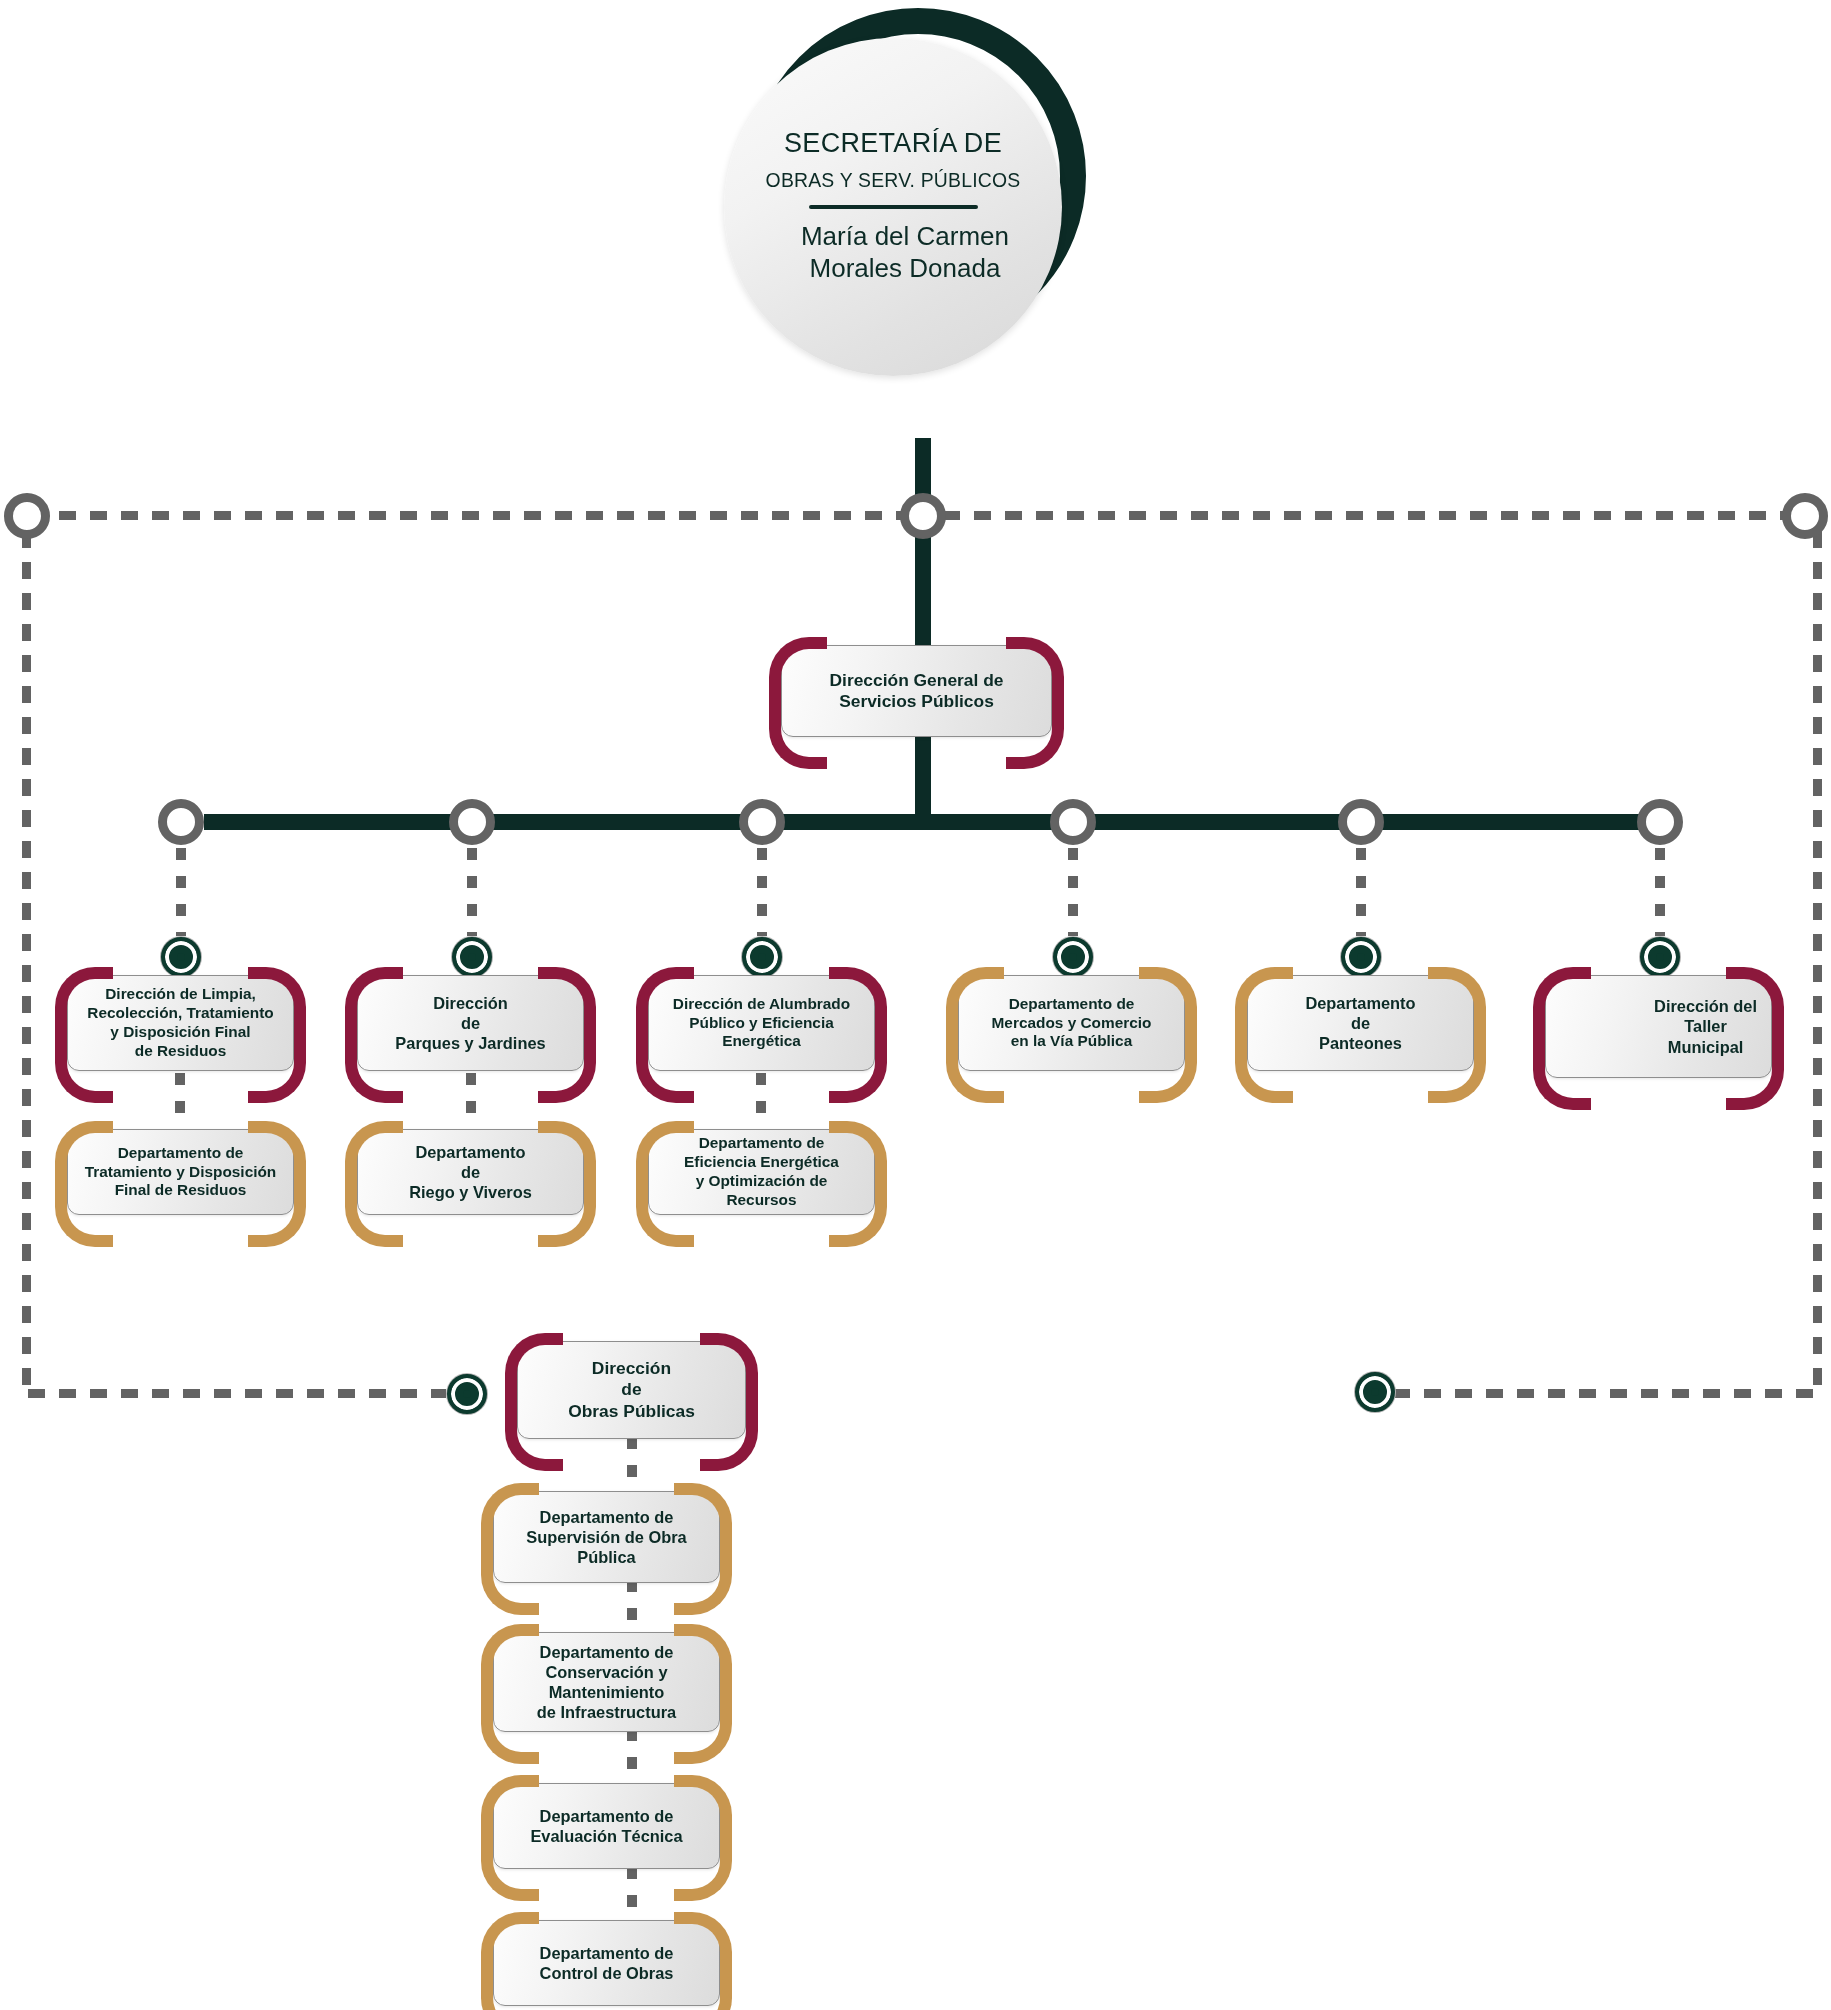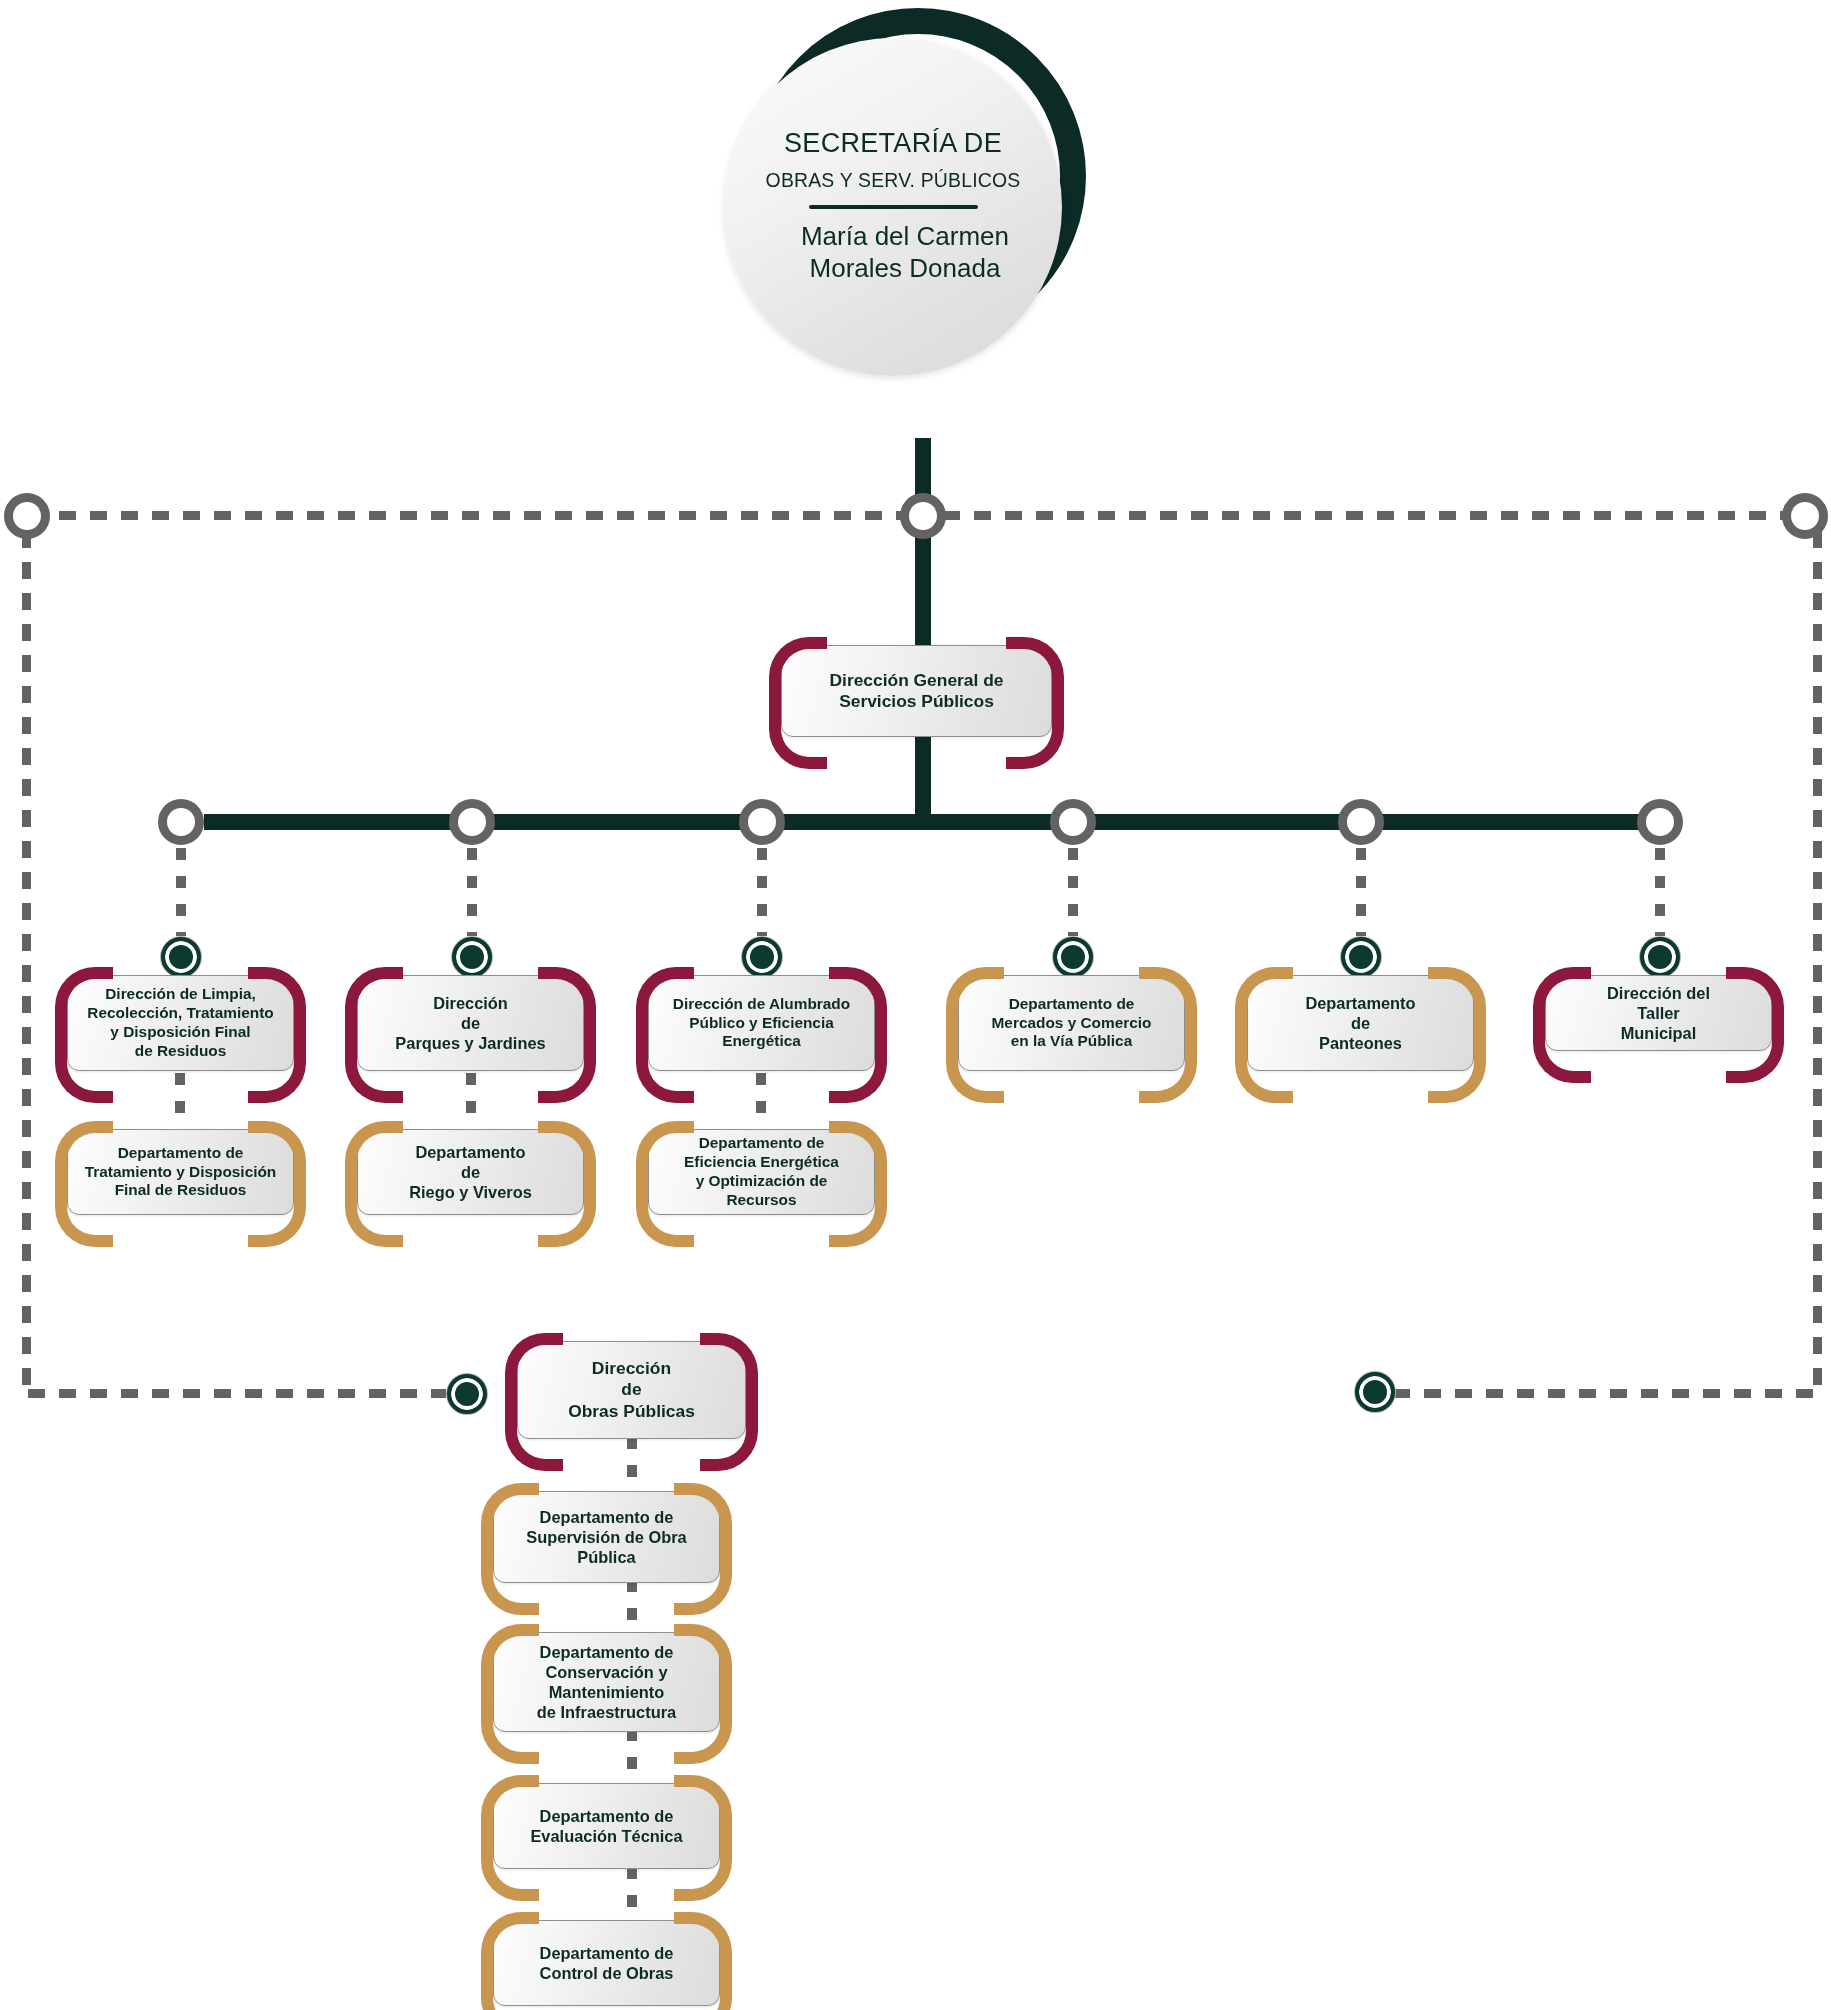--- a/index.html
+++ b/index.html
@@ -285,21 +285,21 @@
 Mercados y Comercio
 en la Vía Pública</span>
   </div>
 
   <div class="node gold fs16" style="left:1247px; top:975px; width:227px; height:96px;">
     <span>Departamento
 de
 Panteones</span>
   </div>
 
-  <div class="node maroon fs16" style="left:1545px; top:975px; width:227px; height:76px;">
+  <div class="node maroon fs16" style="left:1545px; top:975px; width:227px; height:103px;justify-content:flex-end;">
     <span>Dirección del
 Taller
 Municipal</span>
   </div>
 
   <div class="dot-v" style="left:175px; top:1073px; height:60px;"></div>
   <div class="dot-v" style="left:466px; top:1073px; height:60px;"></div>
   <div class="dot-v" style="left:756px; top:1073px; height:60px;"></div>
 
   <div class="node gold fs15" style="left:67px; top:1129px; width:227px; height:86px;">

